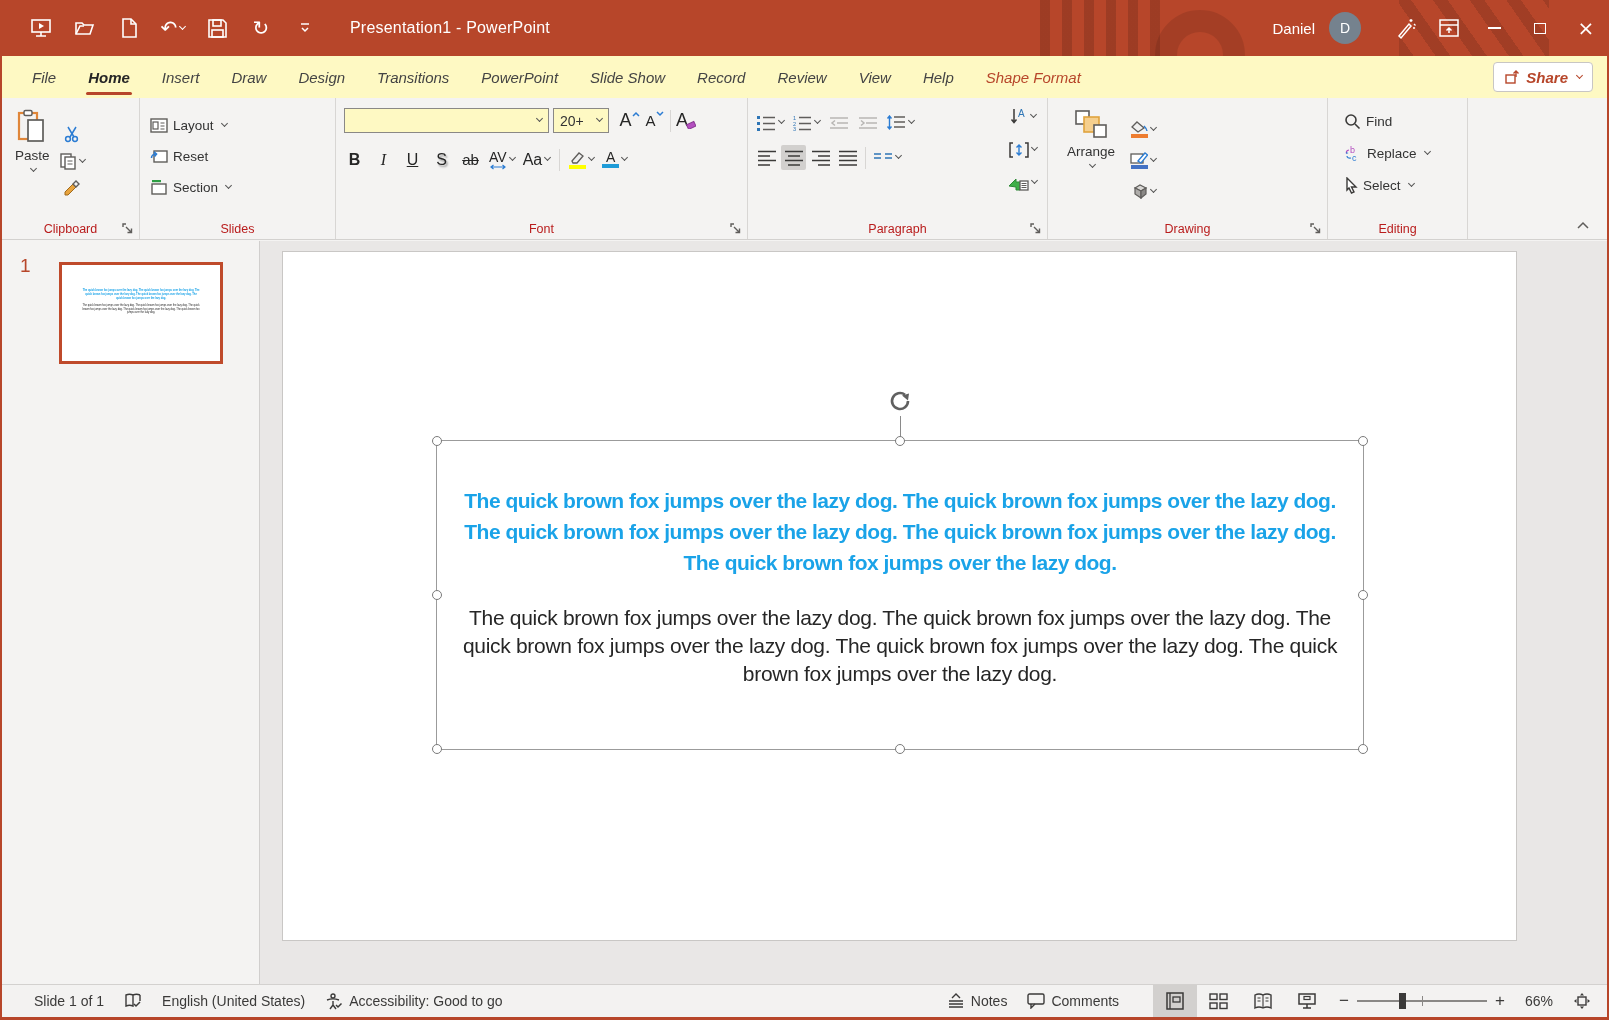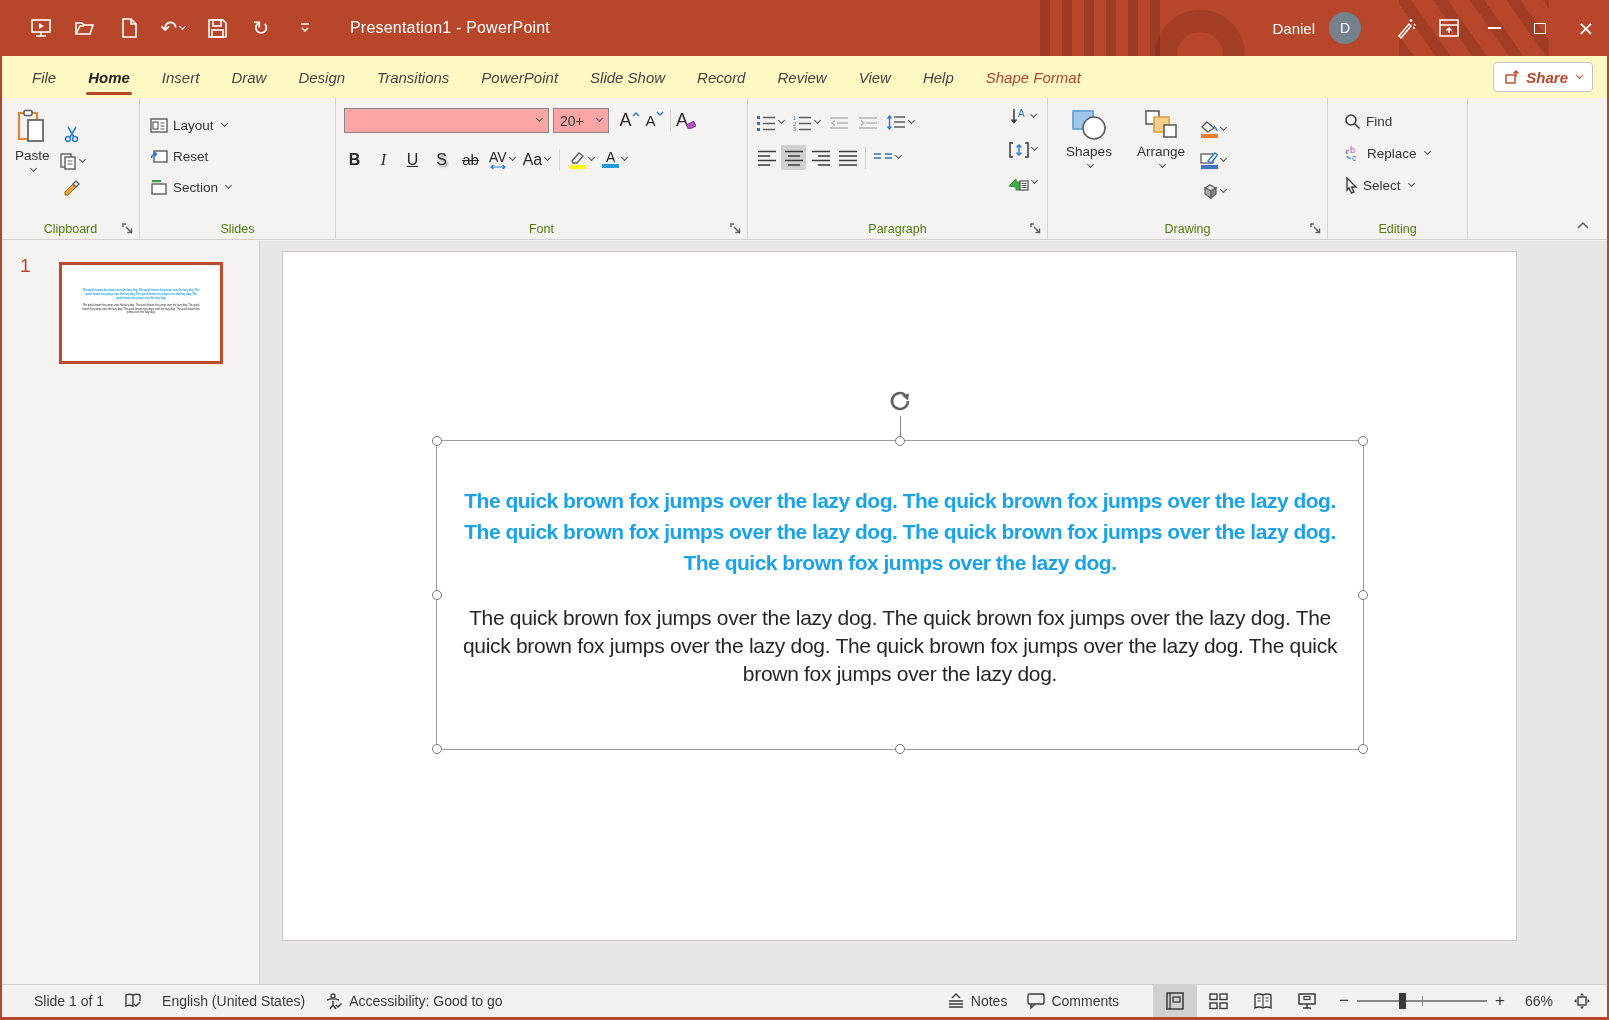--- a/index.html
+++ b/index.html
@@ -42,32 +42,32 @@
   .tab{ position:relative; height:42px; display:flex; align-items:center; padding:0 16px; font-size:15px; color:#444; cursor:default; }
   .tab.active{ color:#262626; font-weight:bold; }
   .tab.active::after{ content:""; position:absolute; left:14px; right:14px; bottom:3px; height:3px; background:#b7462a; border-radius:2px; }
   .tab.contextual{ color:#b7462a;text-align:right; }
   .share-btn{ position:absolute; right:14px; top:6px; height:30px; border:1px solid #c8c6c4; border-radius:4px;
     display:flex; align-items:center; gap:6px; padding:0 10px; background:#fff; color:#b7462a; font-size:15px; font-weight:bold; }
 
   
   .ribbon{ position:absolute; top:98px; left:0; right:0; height:142px; background:#f4f3f2; border-bottom:1px solid #d3d1cf; display:flex; }
   .rgroup{ position:relative; height:100%; border-right:1px solid #d8d6d4; padding:6px 6px 22px 6px; }
-  .glabel{ position:absolute; bottom:3px; left:0; right:0; text-align:center; font-size:12.5px; color:#4d7c0f; }
+  .glabel{ position:absolute; bottom:3px; left:0; right:0; text-align:center; font-size:12.5px; color:#b91c1c; }
   .launcher{ position:absolute; bottom:4px; right:5px; }
   .bigbtn{ display:flex; flex-direction:column; align-items:center; justify-content:flex-start; gap:3px;
     padding:5px 7px; border-radius:2px; height:108px; }
   .bigbtn .blabel{ font-size:13.5px; color:#333; text-align:center; line-height:1.25; }
   .chv{ display:inline-block; width:5px; height:5px; border-right:1.4px solid #555; border-bottom:1.4px solid #555;
     transform:rotate(45deg); margin-left:3px; position:relative; top:-2px; }
   .chv.w{ border-color:#fff; }
   .smallbtn{ display:flex; align-items:center; gap:5px; font-size:13.5px; color:#333; padding:3px 4px; border-radius:2px; height:26px; }
   .col{ display:flex; flex-direction:column; }
   .row{ display:flex; flex-direction:row; align-items:center; }
-  .fcombo{ background:#fca5a5; border:1px solid #8a8886; height:25px; display:flex; align-items:center; padding:0 6px; }
+  .fcombo{ background:#fef9c3; border:1px solid #8a8886; height:25px; display:flex; align-items:center; padding:0 6px; }
   .font-name{ width:205px; justify-content:flex-end; }
   .font-size{ width:56px; margin-left:4px; justify-content:space-between; font-size:14px; color:#333; }
   .iconbtn{ min-width:25px; height:25px; display:flex; align-items:center; justify-content:center; border-radius:2px; padding:0 2px; }
   .iconbtn.sel{ background:#d2d0ce; }
   .letter{ font-size:16px; color:#262626; }
   .vdiv{ width:1px; height:22px; background:#d8d6d4; margin:0 3px; }
   .disabled svg *{ stroke:#b8b6b4 !important; fill:none; }
   .clrbar{ display:flex; flex-direction:column; align-items:center; line-height:1; }
   .clrbar .bar{ width:17px; height:4px; margin-top:1px; }
 
@@ -494,28 +494,20 @@
       </div>
       <span class="glabel">Paragraph</span>
       <svg class="launcher" width="12" height="12" viewBox="0 0 12 12">
           <path d="M1 4V1h3" fill="none" stroke="#5f5d5b" stroke-width="1.4"></path>
           <path d="M4 4l5 5M9.5 5.5v4h-4" fill="none" stroke="#5f5d5b" stroke-width="1.4"></path>
         </svg>
     </div>
 
     <div class="rgroup" style="width:280px">
       <div class="row">
-        <div class="bigbtn" style="width:70px">
-          <svg width="36" height="32" viewBox="0 0 36 32">
-              <rect x="2" y="2" width="20" height="18" fill="#9ec7ec" stroke="#5b9bd5" stroke-width="1.6"></rect>
-              <circle cx="23" cy="19" r="11" fill="#fff" stroke="#5f5d5b" stroke-width="1.6"></circle>
-            </svg>
-          <span class="blabel">Shapes</span>
-          <span class="chv"></span>
-        </div>
         <div class="bigbtn" style="width:74px">
           <svg width="34" height="32" viewBox="0 0 34 32">
               <rect x="2" y="2" width="13" height="13" fill="#fff" stroke="#5f5d5b" stroke-width="1.6"></rect>
               <rect x="10" y="8" width="15" height="15" fill="#f5cf8e" stroke="#e0a33e" stroke-width="1.6"></rect>
               <rect x="20" y="16" width="12" height="12" fill="#fff" stroke="#5f5d5b" stroke-width="1.6"></rect>
             </svg>
           <span class="blabel">Arrange</span>
           <span class="chv"></span>
         </div>
         <div class="col" style="gap:6px; margin-top:4px;">

